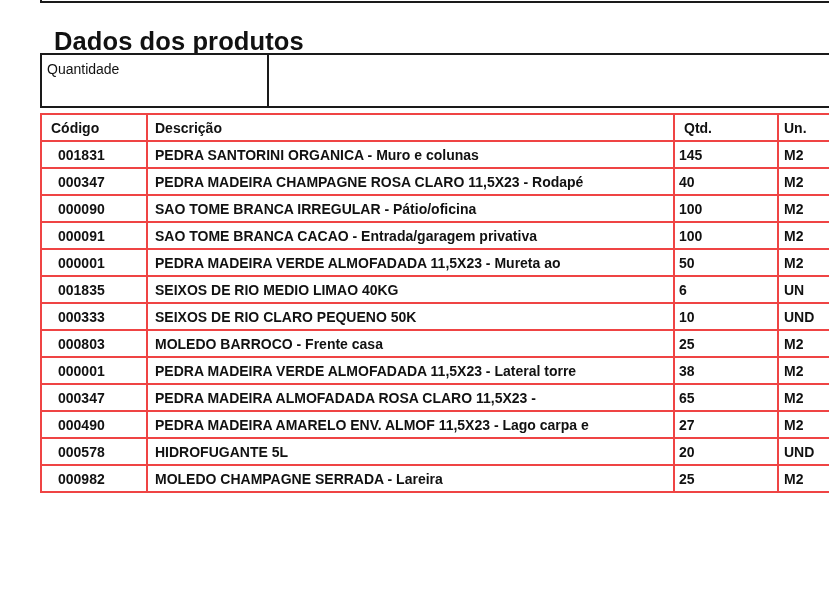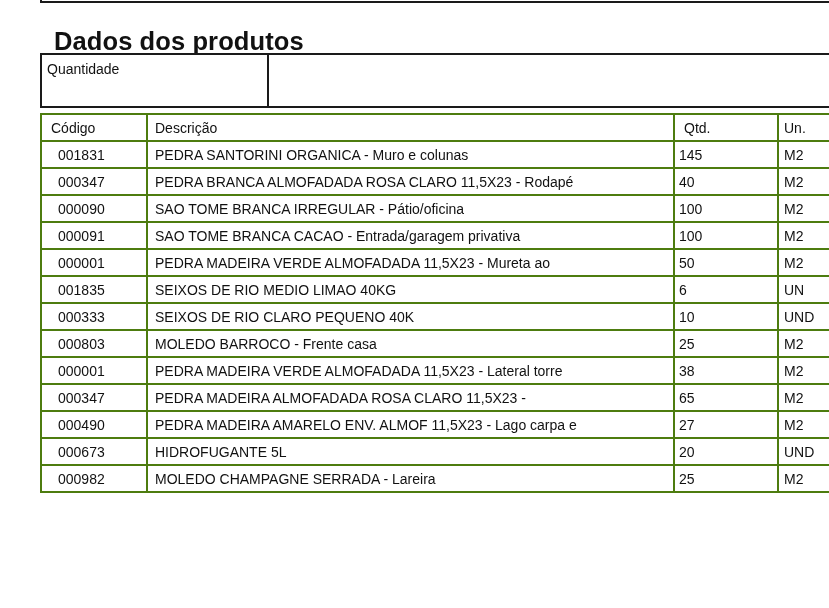--- a/index.html
+++ b/index.html
@@ -23,21 +23,21 @@
   .main-box .cell { box-sizing: border-box; height: 100%; padding: 6px 0 0 5px; font-size: 14px; }
   .main-box .c1 { width: 558px; border-right: 2px solid #1a1a1a; }
   .main-box .c2 { width: 227px; border-right: 2px solid #1a1a1a; }
   .main-box .c3 { flex: 1; }
   table.items {
     position: absolute; left: 40px; top: 113px;
     border-collapse: collapse; table-layout: fixed; width: 820px;
     font-size: 14px;
   }
   table.items td, table.items th {
-    border: 2px solid #4d7c0f; height: 25px; padding: 0 4px; font-weight: normal;
+    border: 2px solid #ef4444; height: 25px; padding: 0 4px; font-weight: bold;
     white-space: nowrap; overflow: hidden; text-align: left;
   }
   table.items th { padding-left: 9px; }
   table.items td.code { padding-left: 16px; }
   table.items td.desc, table.items th.desc { padding-left: 7px; }
   table.items .qty { text-align: left; padding-right: 6px; }
   table.items th.qty { padding-right: 6px; }
   table.items .un { padding-left: 5px; }
   table.items th.un { padding-left: 5px; }
 </style>
@@ -72,21 +72,21 @@
   </thead>
   <tbody id="rows">
       <tr>
         <td class="code">001831</td>
         <td class="desc">PEDRA SANTORINI ORGANICA - Muro e colunas</td>
         <td class="qty">145</td>
         <td class="un">M2</td>
       </tr>
       <tr>
         <td class="code">000347</td>
-        <td class="desc">PEDRA BRANCA ALMOFADADA ROSA CLARO 11,5X23 - Rodapé</td>
+        <td class="desc">PEDRA MADEIRA CHAMPAGNE ROSA CLARO 11,5X23 - Rodapé</td>
         <td class="qty">40</td>
         <td class="un">M2</td>
       </tr>
       <tr>
         <td class="code">000090</td>
         <td class="desc">SAO TOME BRANCA IRREGULAR - Pátio/oficina</td>
         <td class="qty">100</td>
         <td class="un">M2</td>
       </tr>
       <tr>
@@ -102,21 +102,21 @@
         <td class="un">M2</td>
       </tr>
       <tr>
         <td class="code">001835</td>
         <td class="desc">SEIXOS DE RIO MEDIO LIMAO 40KG</td>
         <td class="qty">6</td>
         <td class="un">UN</td>
       </tr>
       <tr>
         <td class="code">000333</td>
-        <td class="desc">SEIXOS DE RIO CLARO PEQUENO 40K</td>
+        <td class="desc">SEIXOS DE RIO CLARO PEQUENO 50K</td>
         <td class="qty">10</td>
         <td class="un">UND</td>
       </tr>
       <tr>
         <td class="code">000803</td>
         <td class="desc">MOLEDO BARROCO - Frente casa</td>
         <td class="qty">25</td>
         <td class="un">M2</td>
       </tr>
       <tr>
@@ -131,21 +131,21 @@
         <td class="qty">65</td>
         <td class="un">M2</td>
       </tr>
       <tr>
         <td class="code">000490</td>
         <td class="desc">PEDRA MADEIRA AMARELO ENV. ALMOF 11,5X23 - Lago carpa e</td>
         <td class="qty">27</td>
         <td class="un">M2</td>
       </tr>
       <tr>
-        <td class="code">000673</td>
+        <td class="code">000578</td>
         <td class="desc">HIDROFUGANTE 5L</td>
         <td class="qty">20</td>
         <td class="un">UND</td>
       </tr>
       <tr>
         <td class="code">000982</td>
         <td class="desc">MOLEDO CHAMPAGNE SERRADA - Lareira</td>
         <td class="qty">25</td>
         <td class="un">M2</td>
       </tr>

